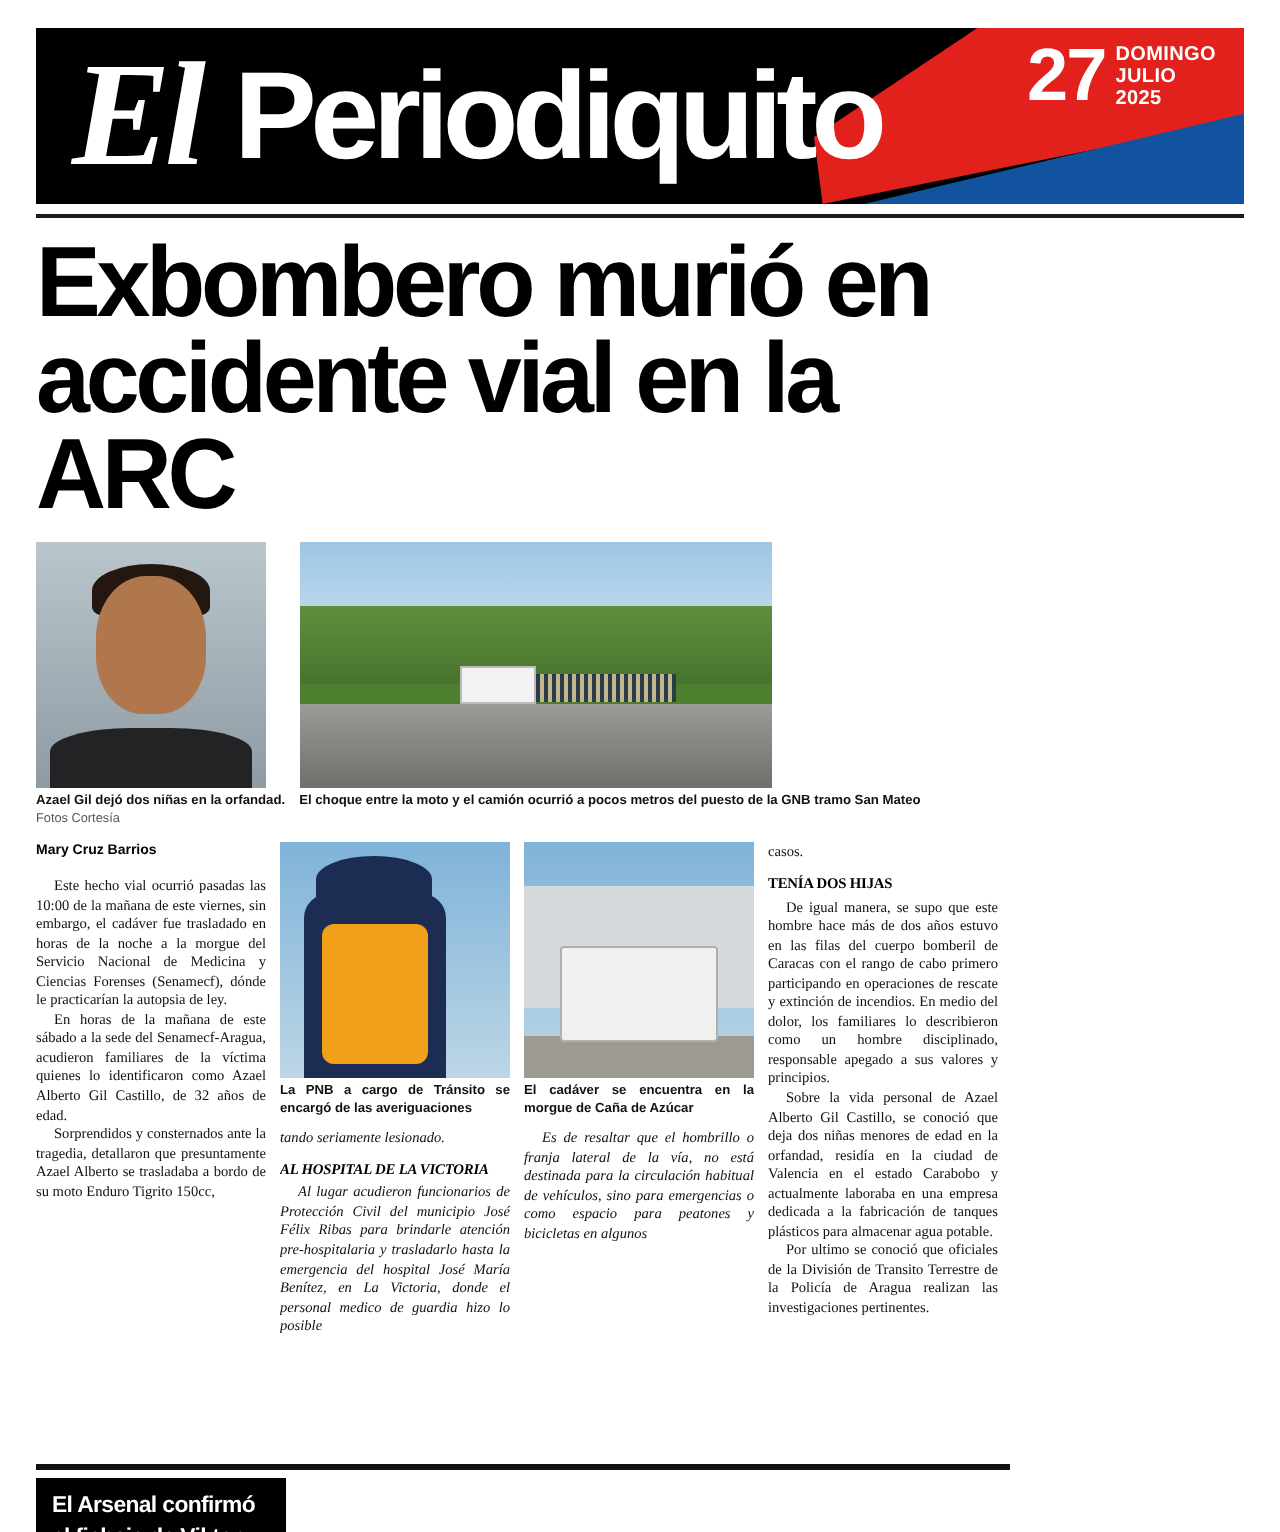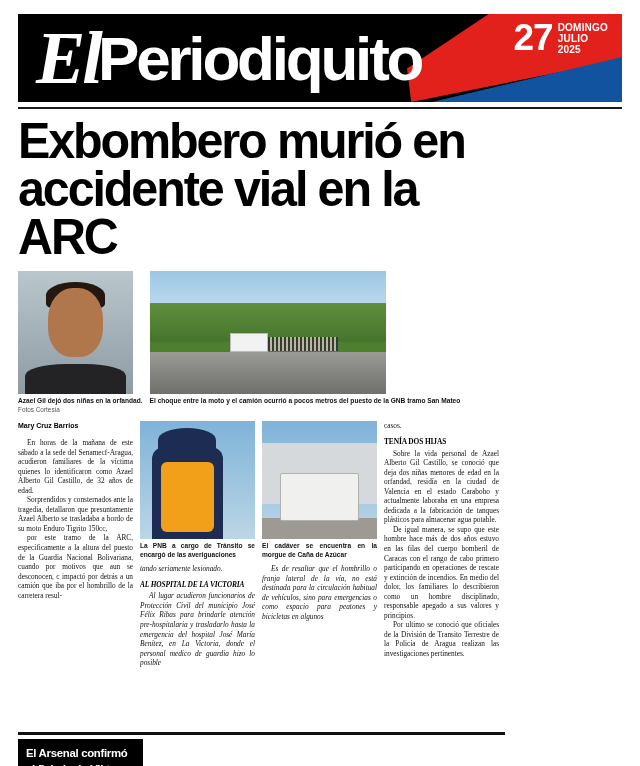--- a/index.html
+++ b/index.html
@@ -44,21 +44,21 @@
     color: #fff;
     font-family: "Liberation Serif", serif;
     font-style: italic;
     font-weight: bold;
     font-size: 74px;
     line-height: 76px;
     letter-spacing: -3px;
   }
   .logo-word {
     position: absolute;
-    left: 80px; top: 10px;
+    left: 99px; top: 10px;
     color: #fff;
     font-family: "Liberation Sans", sans-serif;
     font-weight: bold;
     font-size: 62px;
     line-height: 70px;
     letter-spacing: -3.2px;
   }
   .date-badge {
     position: absolute;
     right: 14px; top: 7px;
@@ -352,23 +352,23 @@
               <div class="ph-people"></div>
           </div>
           <div class="caption">El choque entre la moto y el camión ocurrió a pocos metros del puesto de la GNB tramo San Mateo</div>
         </div>
       </div>
 
       <div class="art-cols">
 
         <div class="art-col">
           <div class="byline">Mary Cruz Barrios</div>
+          <p>Este hecho vial ocurrió pasadas las 10:00 de la mañana de este viernes, sin embargo, el cadáver fue trasladado en horas de la noche a la morgue del Servicio Nacional de Medicina y Ciencias Forenses (Senamecf), dónde le practicarían la autopsia de ley.</p>
           <p>En horas de la mañana de este sábado a la sede del Senamecf-Aragua, acudieron familiares de la víctima quienes lo identificaron como Azael Alberto Gil Castillo, de 32 años de edad.</p>
           <p>Sorprendidos y consternados ante la tragedia, detallaron que presuntamente Azael Alberto se trasladaba a bordo de su moto Enduro Tigrito 150cc,</p>
-          <p>por este tramo de la ARC, especificamente a la altura del puesto de la Guardia Nacional Bolivariana, cuando por motivos que aun se desconocen, c impactó por detrás a un camión que iba por el hombrillo de la carretera resul-</p>
         </div>
 
         <div class="art-col col2-stack">
           <div class="photo photo-mid">
             <div class="ph-blue"></div>
               <div class="ph-cop-body"></div>
               <div class="ph-vest"></div>
               <div class="ph-cap"></div>
           </div>
           <div class="caption">La PNB a cargo de Tránsito se encargó de las averiguaciones</div>
@@ -388,22 +388,22 @@
           </div>
           <div class="caption">El cadáver se encuentra en la morgue de Caña de Azúcar</div>
           <div class="col-after-photo">
             <p>Es de resaltar que el hombrillo o franja lateral de la vía, no está destinada para la circulación habitual de vehículos, sino para emergencias o como espacio para peatones y bicicletas en algunos</p>
           </div>
         </div>
 
         <div class="art-col">
           <p style="text-indent:0">casos.</p>
           <div class="subhead">TENÍA DOS HIJAS</div>
+          <p>De igual manera, se supo que este hombre hace más de dos años estuvo en las filas del cuerpo bomberil de Caracas con el rango de cabo primero participando en operaciones de rescate y extinción de incendios. En medio del dolor, los familiares lo describieron como un hombre disciplinado, responsable apegado a sus valores y principios.</p>
           <p>Sobre la vida personal de Azael Alberto Gil Castillo, se conoció que deja dos niñas menores de edad en la orfandad, residía en la ciudad de Valencia en el estado Carabobo y actualmente laboraba en una empresa dedicada a la fabricación de tanques plásticos para almacenar agua potable.</p>
-          <p>De igual manera, se supo que este hombre hace más de dos años estuvo en las filas del cuerpo bomberil de Caracas con el rango de cabo primero participando en operaciones de rescate y extinción de incendios. En medio del dolor, los familiares lo describieron como un hombre disciplinado, responsable apegado a sus valores y principios.</p>
           <p>Por ultimo se conoció que oficiales de la División de Transito Terrestre de la Policía de Aragua realizan las investigaciones pertinentes.</p>
         </div>
       </div>
 
       <div class="bottom-rule"></div>
     </div>
 
     <div class="vrule"></div>
 
     <div class="side-col">

